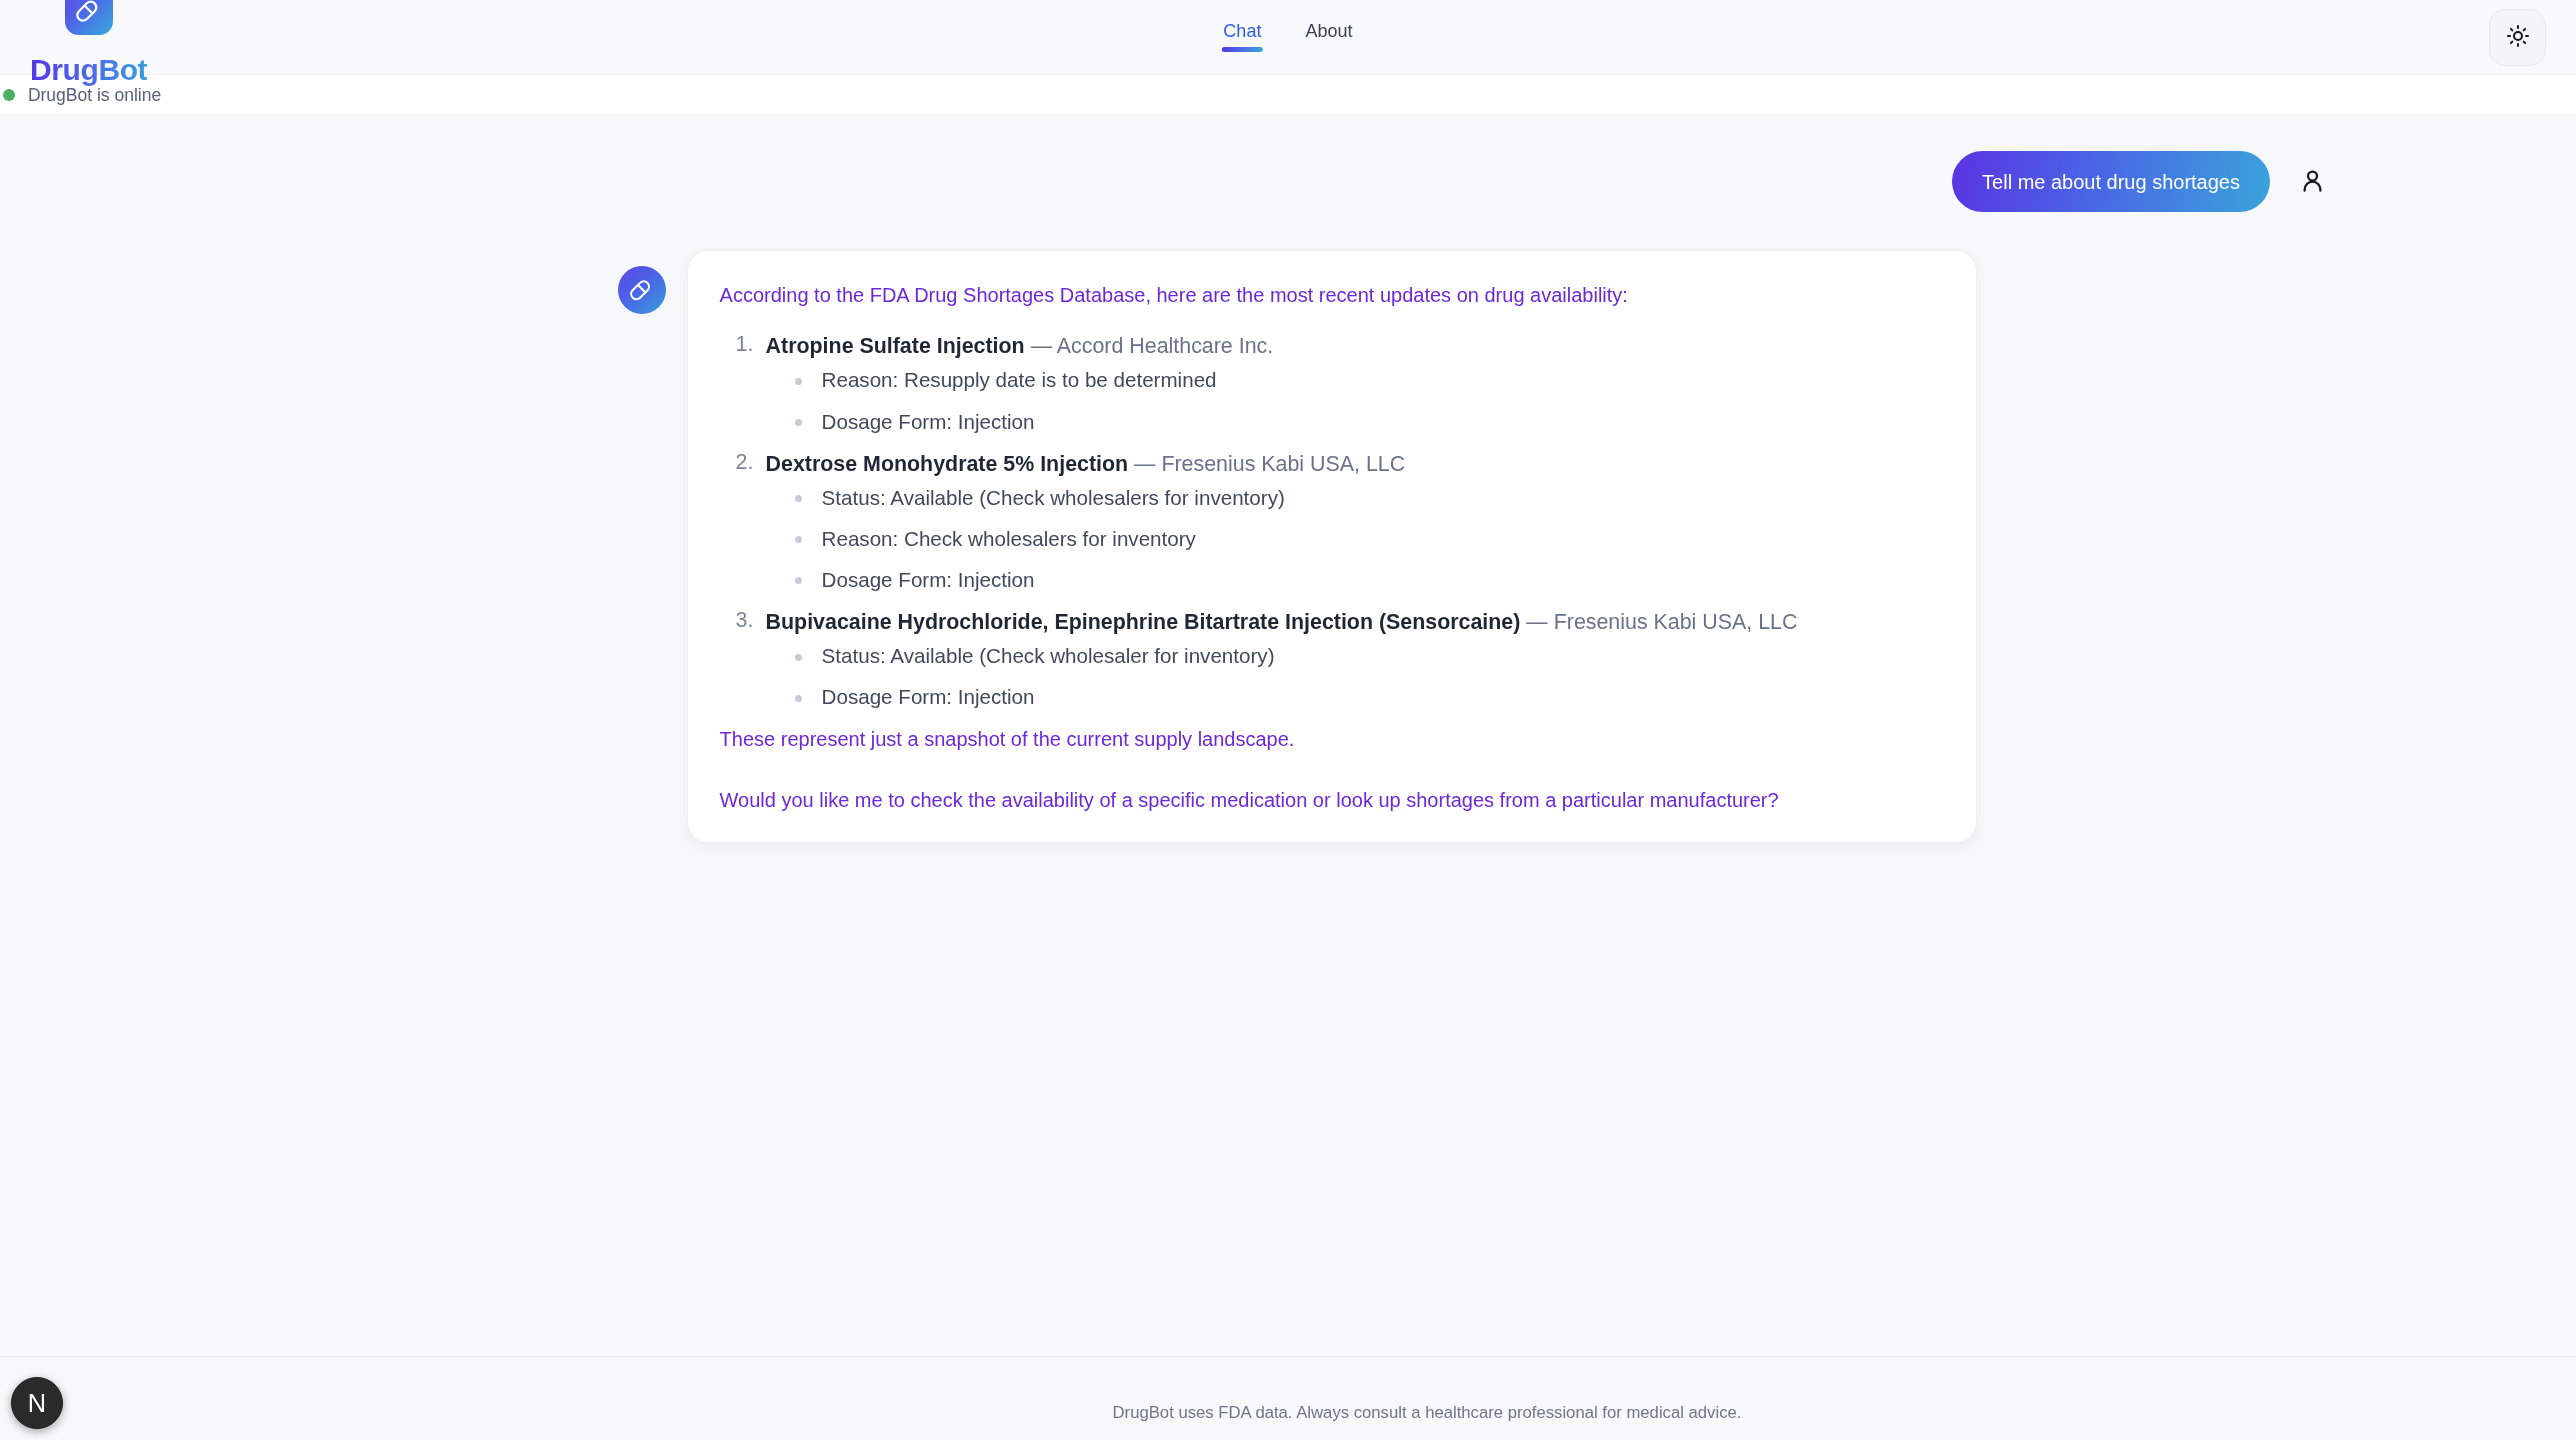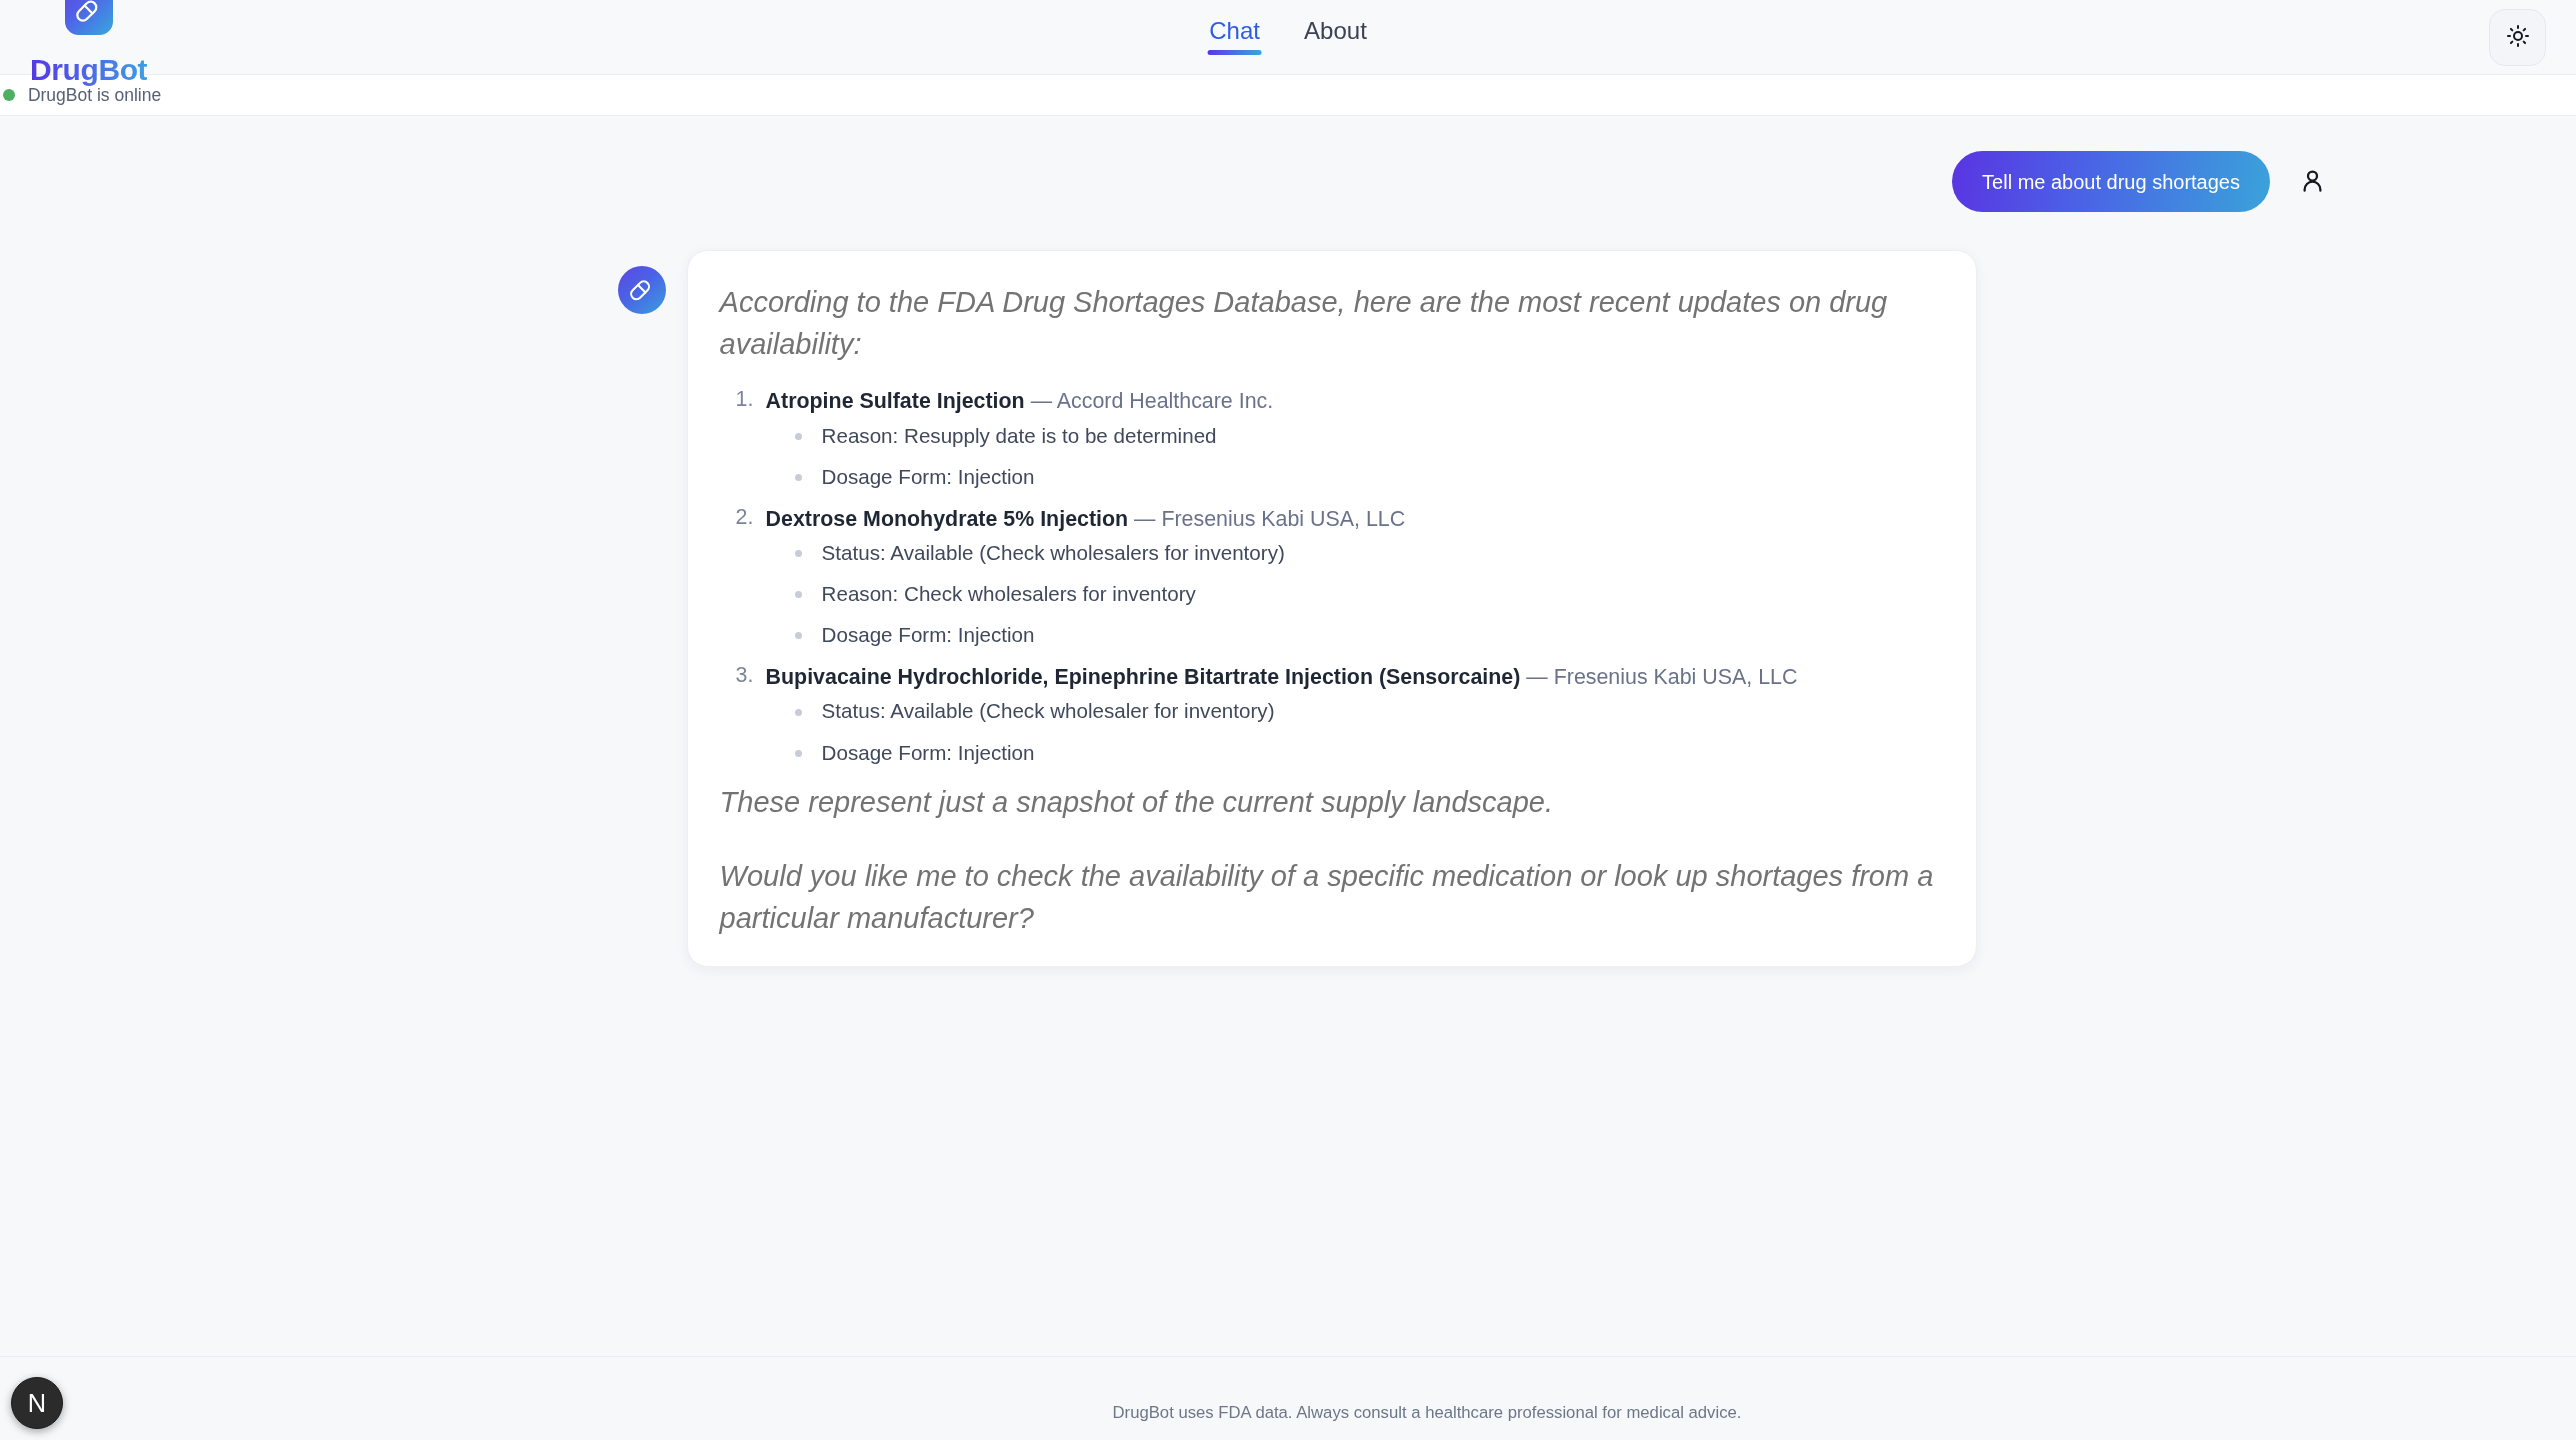--- a/index.html
+++ b/index.html
@@ -71,21 +71,21 @@
     position: absolute;
     left: 50%;
     transform: translateX(-50%);
     display: flex;
     align-items: center;
     gap: 41px;
     height: 100%;
   }
 
   .nav-tab {
-    font-size: 24px;
+    font-size: 18px;
     color: #3a4254;
     position: relative;
     padding: 3.2px 1.6px 14.3px 1.6px;
     line-height: 1;
     cursor: pointer;
   }
 
   .nav-tab.active {
     color: #2f5de0;
   }
@@ -209,24 +209,23 @@
   .bubble-bot {
     background: #ffffff;
     border: 0.8px solid #eceef2;
     border-radius: 20.6px;
     box-shadow: 0 3.2px 14.3px rgba(30, 41, 70, 0.055);
     padding: 30px 32px 27px 32px;
     width: 1290px;
   }
 
   .bot-text {
-    font-size: 29px;
+    font-size: 20px;
     line-height: 1.45;
-    color: #737373;
-    font-style: italic;
+    color: #6d28d9;
   }
 
   .bot-intro { margin-bottom: 22px; }
 
   ol.drug-list {
     list-style: none;
     counter-reset: druglist;
     margin: 0 0 0 0;
     padding: 0;
   }

